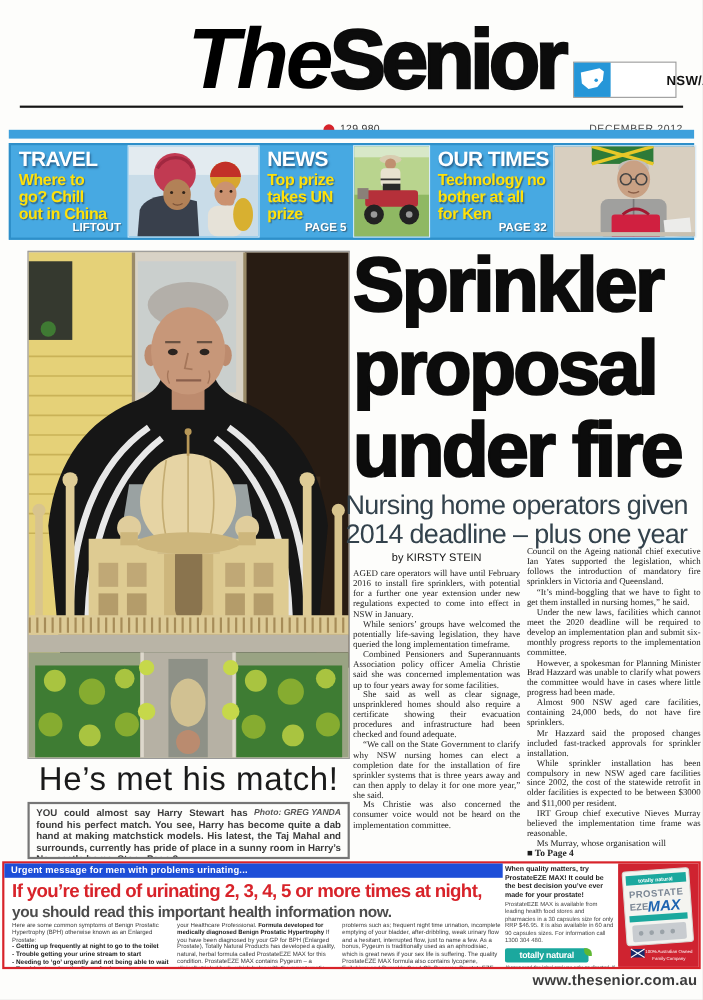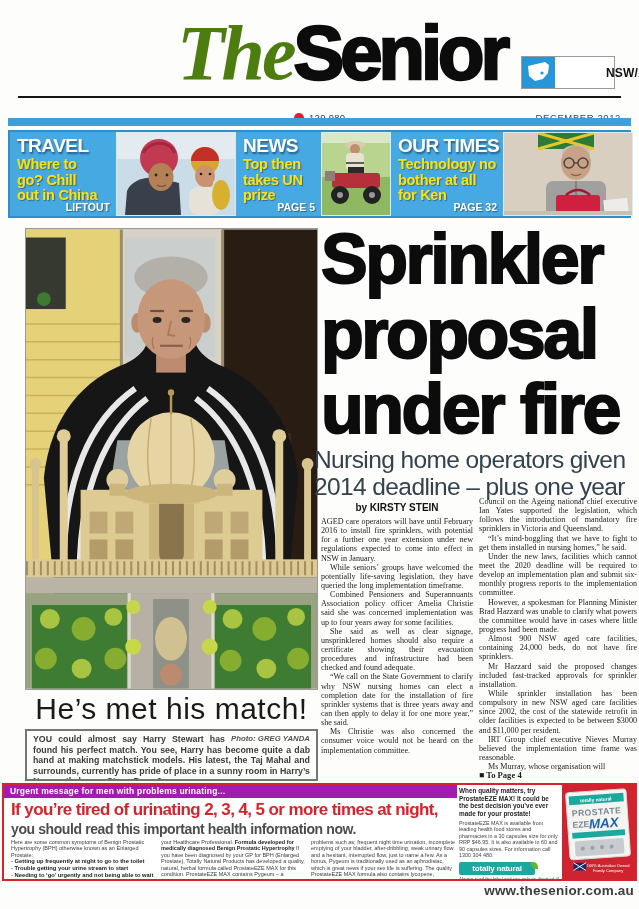--- a/index.html
+++ b/index.html
@@ -1,21 +1,21 @@
 <!DOCTYPE html>
 <html><head>
 <meta charset="utf-8">
 <style>
   * { margin:0; padding:0; box-sizing:border-box; }
   body { background:#888; font-family:"Liberation Sans", sans-serif; }
   .page { position:relative; width:639px; height:909px; background:#fdfdfb; margin:0 auto; overflow:hidden; }
 
   
   .masthead-title { position:absolute; top:8px; left:0; width:639px; text-align:center; white-space:nowrap; }
-  .t-the { font-family:Liberation Serif, serif; font-style:italic; font-weight:700; font-size:78px; color:#4d7c0f; letter-spacing:-3px;margin-left:44px; }
+  .t-the { font-family:Liberation Sans, sans-serif; font-style:italic; font-weight:700; font-size:78px; color:#000000; letter-spacing:-3px;margin-left:44px; }
   .t-senior { font-family:"Liberation Sans", sans-serif; font-weight:700; font-size:76px; color:#0c0c0c; letter-spacing:-4px; -webkit-text-stroke:2.5px #0c0c0c; }
   .edition-badge { position:absolute; top:56px; left:521px; width:94px; height:33px; border:1px solid #9a9a9a; background:#fff; display:flex; align-items:center;gap:44px; }
   .badge-map { width:33px; height:31px; background:#2596d8; flex:none; }
   .badge-label { font-size:12px; font-weight:700; color:#111; padding-left:7px; letter-spacing:0.2px; }
   .masthead-rule { position:absolute; top:96px; left:18px; width:603px; height:2px; background:#151515; }
   .circ-row { position:absolute; top:101px; left:18px; width:603px; height:14px; font-size:9.5px; color:#3a3a3a;margin-top:11px; }
   .cab-dot { position:absolute; left:276px; top:1px; width:10px; height:10px; border-radius:50%; background:#d8232a; }
   .circ-num { position:absolute; left:291px; top:0; letter-spacing:0.3px; }
   .issue-date { position:absolute; right:0; top:0; letter-spacing:0.6px; color:#444; }
   .blue-bar { position:absolute; top:118px; left:8px; width:623px; height:8px; background:#3da0dc; }
@@ -37,31 +37,31 @@
   .photo-main svg { display:block; }
   .match-head { position:absolute; top:692px; left:25px; width:293px; text-align:center; font-size:30px; font-weight:400; color:#1a1a1a; letter-spacing:0.5px; white-space:nowrap; }
   .caption-box { position:absolute; top:729px; left:25px; width:293px; height:52px; border:2px solid #767676; padding:3px 6px; font-size:8.8px; font-weight:700; color:#3c3c3c; line-height:1.2; text-align:justify; overflow:hidden; }
   .caption-credit { float:right; font-style:italic; font-size:7.8px; color:#555; padding-left:6px; }
 
   
   .headline { position:absolute; top:222px; left:321px; width:318px; }
   .headline-line { font-size:70px; line-height:75px; font-weight:700; color:#0c0c0c; letter-spacing:-2.5px; -webkit-text-stroke:2px #0c0c0c; white-space:nowrap; }
   .subhead { position:absolute; top:446px; left:314px; width:318px; }
   .subhead-line { font-size:24.5px; line-height:27px; color:#33424c; letter-spacing:-0.6px; white-space:nowrap; }
-  .byline { position:absolute; top:502px; left:321px; width:152px; text-align:center; font-size:10px; font-weight:700; color:#111; }
+  .byline { position:absolute; top:502px; left:321px; width:152px; text-align:center; font-size:10px; font-weight:400; color:#111; }
   .bodycol { position:absolute; font-family:"Liberation Serif", serif; font-size:8.1px; line-height:1.13; color:#1c1c1c; text-align:justify; overflow:hidden; }
   .col1 { top:517px; left:321px; width:152px; height:265px; }
   .col2 { top:497px; left:479px; width:158px; height:285px; }
   .bodycol p { text-indent:9px; margin:0; }
   .bodycol p.noindent { text-indent:0; }
   .continuation { text-align:left; font-weight:700; font-size:8.6px; padding-right:4px; }
 
   
   .ad { position:absolute; top:783px; left:2px; width:635px; height:98px; border:2px solid #d8232a; background:#fff; }
-  .ad-banner { position:absolute; top:0; left:0; width:453px; height:13px; background:#a21caf; color:#fff; font-size:8.5px; font-weight:700; line-height:13px; padding-left:6px; letter-spacing:0.2px; }
+  .ad-banner { position:absolute; top:0; left:0; width:453px; height:13px; background:#1d4ed8; color:#fff; font-size:8.5px; font-weight:700; line-height:13px; padding-left:6px; letter-spacing:0.2px; }
   .ad-h1 { position:absolute; top:15px; left:7px; width:448px; font-size:17px; font-weight:700; color:#d8232a; letter-spacing:-0.6px; white-space:nowrap; }
   .ad-h2 { position:absolute; top:36px; left:7px; width:448px; font-size:14px; font-weight:700; color:#4d4d4d; letter-spacing:-0.4px; white-space:nowrap; }
   .ad-col { position:absolute; top:54px; width:144px; height:40px; font-size:5.5px; line-height:1.18; color:#3a3a3a; overflow:hidden; }
   .ad-col-1 { left:7px; } .ad-col-2 { left:157px; } .ad-col-3 { left:307px; }
   .ad-bullet { font-weight:700; font-size:5.8px; color:#222; }
   .ad-bold-lead { font-weight:700; color:#222; }
   .ad-right { position:absolute; top:2px; left:455px; width:101px; height:92px; overflow:hidden; }
   .ad-right-head { font-size:6.4px; font-weight:700; color:#1f1f1f; line-height:1.2; }
   .ad-right-body { font-size:5.4px; color:#444; line-height:1.2; margin-top:2px; }
   .tn-logo { margin-top:3px; width:76px; height:13px; background:#1ba89e; border-radius:2px; color:#fff; font-size:8px; font-weight:700; text-align:center; line-height:13px; letter-spacing:-0.2px; position:relative; }
@@ -123,21 +123,21 @@
         <ellipse cx="88" cy="43" rx="10" ry="11" fill="#cb9270"></ellipse>
         <circle cx="84" cy="41" r="1.3" fill="#2a1c12"></circle>
         <circle cx="93" cy="41" r="1.3" fill="#2a1c12"></circle>
         <circle cx="92" cy="50" r="4" fill="#cb9270"></circle>
         <rect x="72" y="54" width="32" height="28" rx="9" fill="#e6e2d8"></rect>
         <ellipse cx="104" cy="62" rx="9" ry="15" fill="#d8b030"></ellipse>
       </svg>
     </div>
     <div class="promo-text news">
       <div class="promo-section">NEWS</div>
-      <div class="promo-line">Top then</div>
+      <div class="promo-line">Top prize</div>
       <div class="promo-line">takes UN</div>
       <div class="promo-line">prize</div>
       <div class="promo-ref">PAGE 5</div>
     </div>
     <div class="promo-photo">
       <svg width="68" height="82" viewBox="0 0 68 82">
         <rect width="68" height="82" fill="#b9d48e"></rect>
         <rect y="0" width="68" height="10" fill="#d8e8c8"></rect>
         <rect y="44" width="68" height="38" fill="#8fb863"></rect>
         <ellipse cx="33" cy="12" rx="10" ry="4" fill="#d8cdb0"></ellipse>

